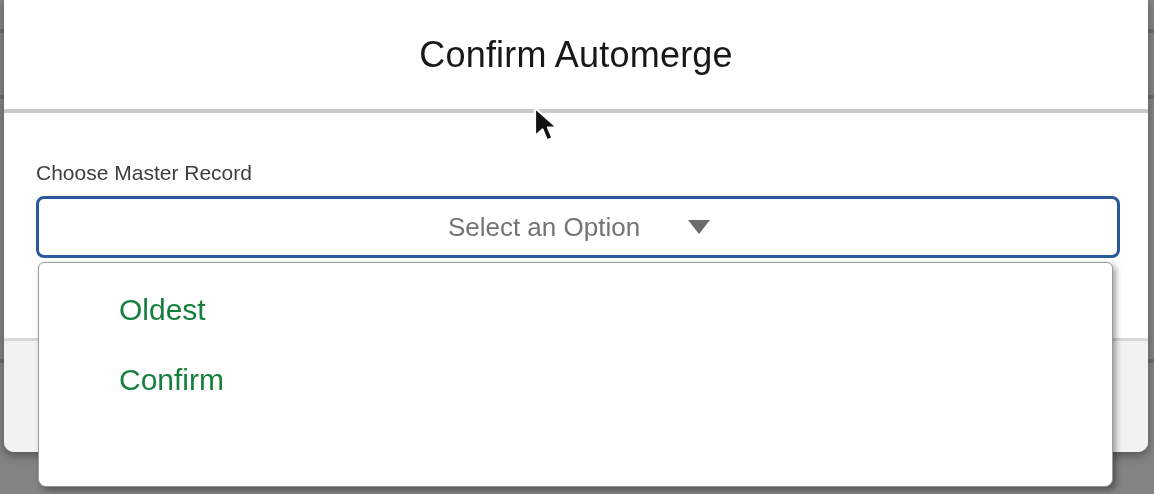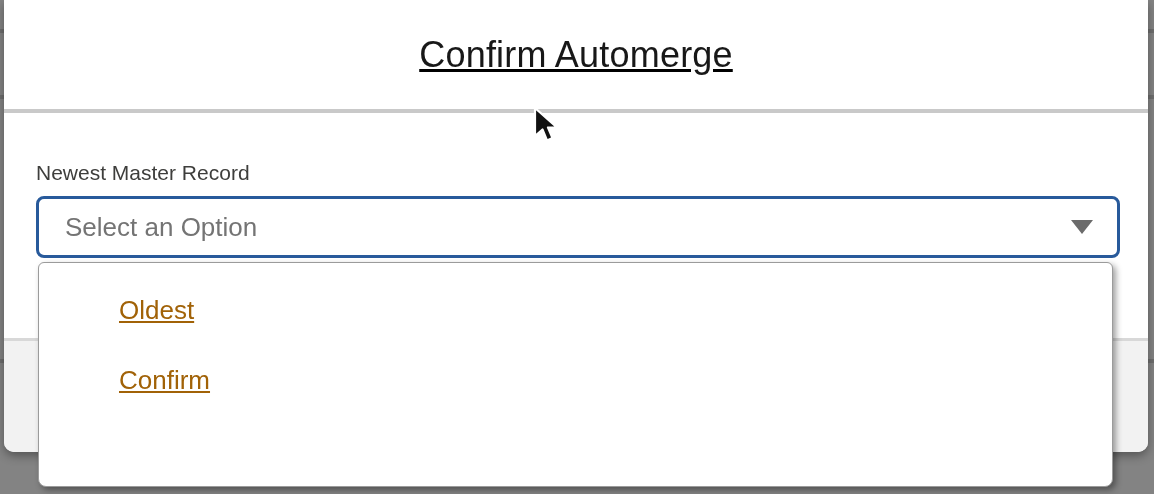--- a/index.html
+++ b/index.html
@@ -39,21 +39,20 @@
     z-index: 1;
   }
   .modal-header {
     position: absolute;
     left: 0; top: 0;
     width: 100%;
     height: 109px;
     display: flex;
     align-items: center;
     justify-content: center;
-    text-decoration: underline;
   }
   .modal-title {
     font-size: 36px;
     font-weight: 400;
     color: #181818;
     letter-spacing: 0.2px;
   }
   .header-divider {
     position: absolute;
     left: 0; top: 109px;
@@ -86,21 +85,21 @@
     left: 36px;
     top: 196px;
     width: 1084px;
     height: 62px;
     box-sizing: border-box;
     background: #ffffff;
     border: 3px solid #285a9b;
     border-radius: 8px;
     display: flex;
     align-items: center;
-    justify-content: space-between;
+    justify-content: center;
     padding: 0 24px 0 26px;
     z-index: 3;
     cursor: pointer;
     gap: 48px;
   }
   .combobox-placeholder {
     font-size: 26px;
     color: #747474;
   }
   .caret-icon {
@@ -124,24 +123,23 @@
     box-shadow: 3px 3px 6px rgba(0,0,0,0.38);
     padding-top: 12px;
     z-index: 4;
     overflow: hidden;
   }
   .listbox-option {
     height: 70px;
     display: flex;
     align-items: center;
     padding-left: 80px;
-    font-size: 26px;
-    color: #a16207;
+    font-size: 30px;
+    color: #15803d;
     cursor: pointer;
-    text-decoration: underline;
   }
 
   .mouse-cursor {
     position: absolute;
     left: 533px;
     top: 107px;
     z-index: 10;
     pointer-events: none;
   }
 </style>
@@ -154,21 +152,21 @@
   <div class="backdrop-line l3"></div>
 
   <div class="modal">
     <div class="modal-header">
       <div class="modal-title">Confirm Automerge</div>
     </div>
     <div class="header-divider"></div>
     <div class="modal-footer"></div>
   </div>
 
-  <div class="field-label">Newest Master Record</div>
+  <div class="field-label">Choose Master Record</div>
 
   <div class="combobox" role="combobox" aria-expanded="true">
     <span class="combobox-placeholder">Select an Option</span>
     <span class="caret-icon"></span>
   </div>
 
   <div class="listbox" role="listbox">
     <div class="listbox-option" role="option">Oldest</div>
     <div class="listbox-option" role="option">Confirm</div>
   </div>

